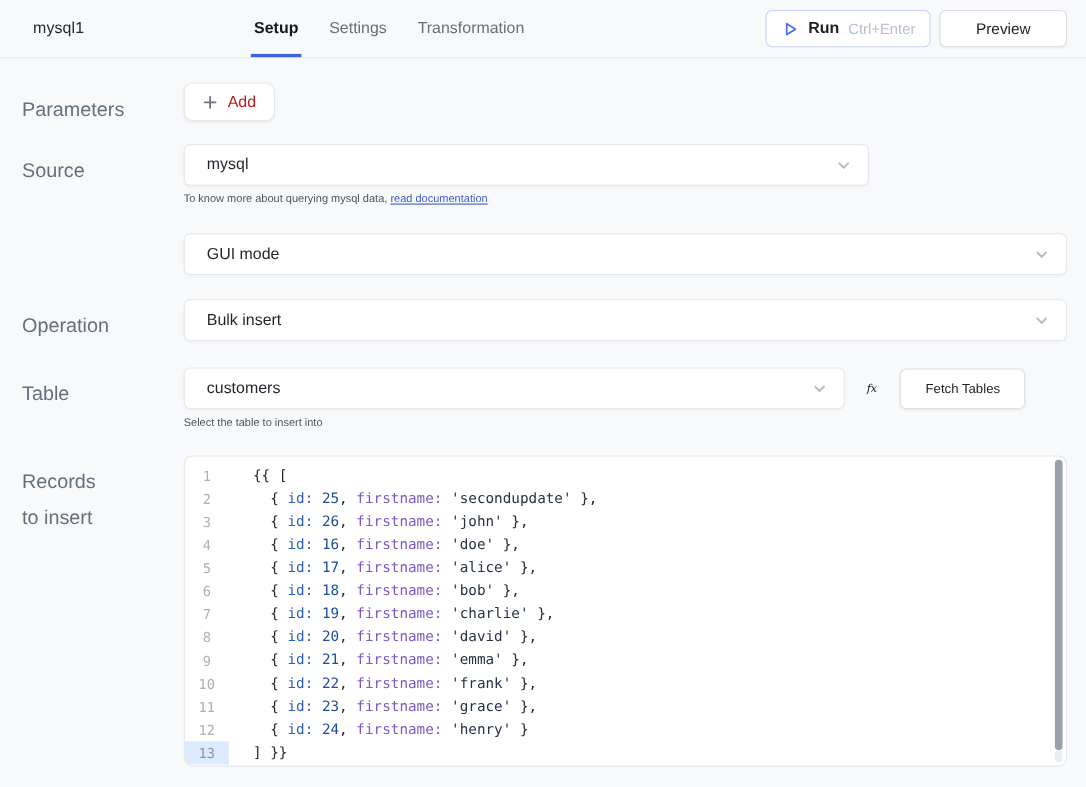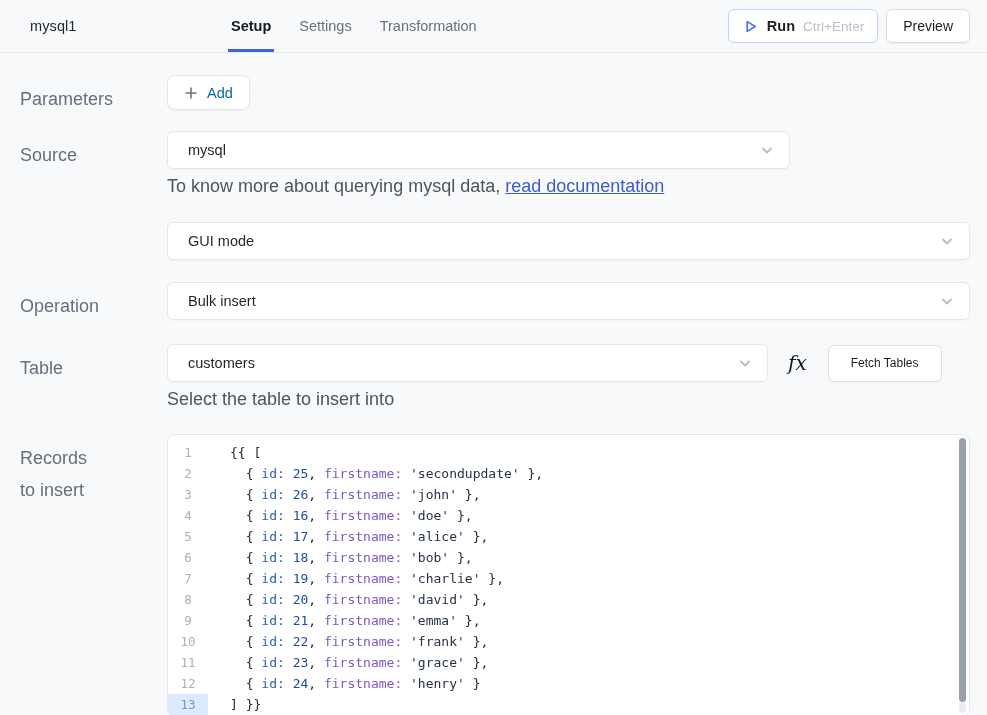--- a/index.html
+++ b/index.html
@@ -40,58 +40,58 @@
   .header-actions{margin-left:auto;margin-right:17px;display:flex;gap:8px;align-self:center}
   .btn{
     background:#fff;border-radius:6px;height:34px;display:inline-flex;
     align-items:center;justify-content:center;font-size:14px;cursor:pointer;
     font-family:"Liberation Sans",sans-serif;
   }
   .run-btn{border:1px solid #c6d1f7;padding:0 13px;gap:8px}
   .run-btn .icon-play{display:flex;color:#4c6ef5}
   .run-label{font-weight:700;color:#1c2024;font-size:14.5px}
   .run-shortcut{color:#b9c0cc;font-size:13.5px}
-  .preview-btn{border:1px solid #d9dde1;padding:0 16px;color:#1c2024;font-weight:500;
+  .preview-btn{border:1px solid #d9dde1;padding:0 32px;color:#1c2024;font-weight:500;
     box-shadow:0 1px 2px rgba(16,24,40,.04)}
   
   .main{padding:22px 17px 0 20px}
   .row{display:flex}
   .row-label{
     width:147px;flex:none;padding:9px 60px 0 0;
     font-size:18px;color:var(--text-label);line-height:1.75;
   }
   .row-content{flex:1}
   .add-btn{
     background:#fff;border:1px solid var(--control-border);border-radius:8px;
     height:35px;padding:0 16px;display:inline-flex;align-items:center;gap:9px;
-    font-size:14.5px;font-weight:500;color:#0369a1;cursor:pointer;
+    font-size:14.5px;font-weight:500;color:#b91c1c;cursor:pointer;
     box-shadow:0 1px 2px rgba(16,24,40,.05);font-family:"Liberation Sans",sans-serif;
   }
   .plus{display:flex;color:#6e7681}
   .select{
     background:#fff;border:1px solid var(--control-border);border-radius:6px;height:38px;
     display:flex;align-items:center;justify-content:space-between;
     padding:0 14px 0 20px;font-size:14.5px;color:var(--text-dark);cursor:pointer;
     box-shadow:0 1px 2px rgba(16,24,40,.03);
     text-align:center;
   }
   .chev{display:flex;color:#b6bcc3}
   .w-source{width:623px}
   .w-full{width:803px}
   .w-table{width:601px}
-  .helper{margin-top:7px;font-size:18px;color:#4c5560}
+  .helper{margin-top:7px;font-size:10px;color:#4c5560}
   .helper a{color:var(--link);text-decoration:underline;cursor:pointer}
   .mb-param{margin-bottom:15px}
   .mb-source{margin-bottom:25px}
   .mb-gui{margin-bottom:22px}
   .mb-op{margin-bottom:22px}
   .mb-table{margin-bottom:24px}
   .table-line{display:flex;align-items:center}
   .fx{
-    font-family:"DejaVu Serif",serif;font-style:italic;font-size:20px;color:#0f172a;
+    font-family:"DejaVu Serif",serif;font-style:italic;font-size:10px;color:#0f172a;
     margin:0 21px 0 20px;cursor:pointer;
   }
   .fetch-btn{height:37px;border:1px solid #dcdfe3;padding:0 22px;color:#1c2024;
     font-weight:500;font-size:12px;box-shadow:0 1px 2px rgba(16,24,40,.04)}
   
   .editor{
     position:relative;width:803px;height:283px;background:#fff;
     border:1px solid var(--control-border);border-radius:8px;overflow:hidden;
     font-family:"DejaVu Sans Mono",monospace;font-size:13px;padding-top:7px;cursor:text;
   }

